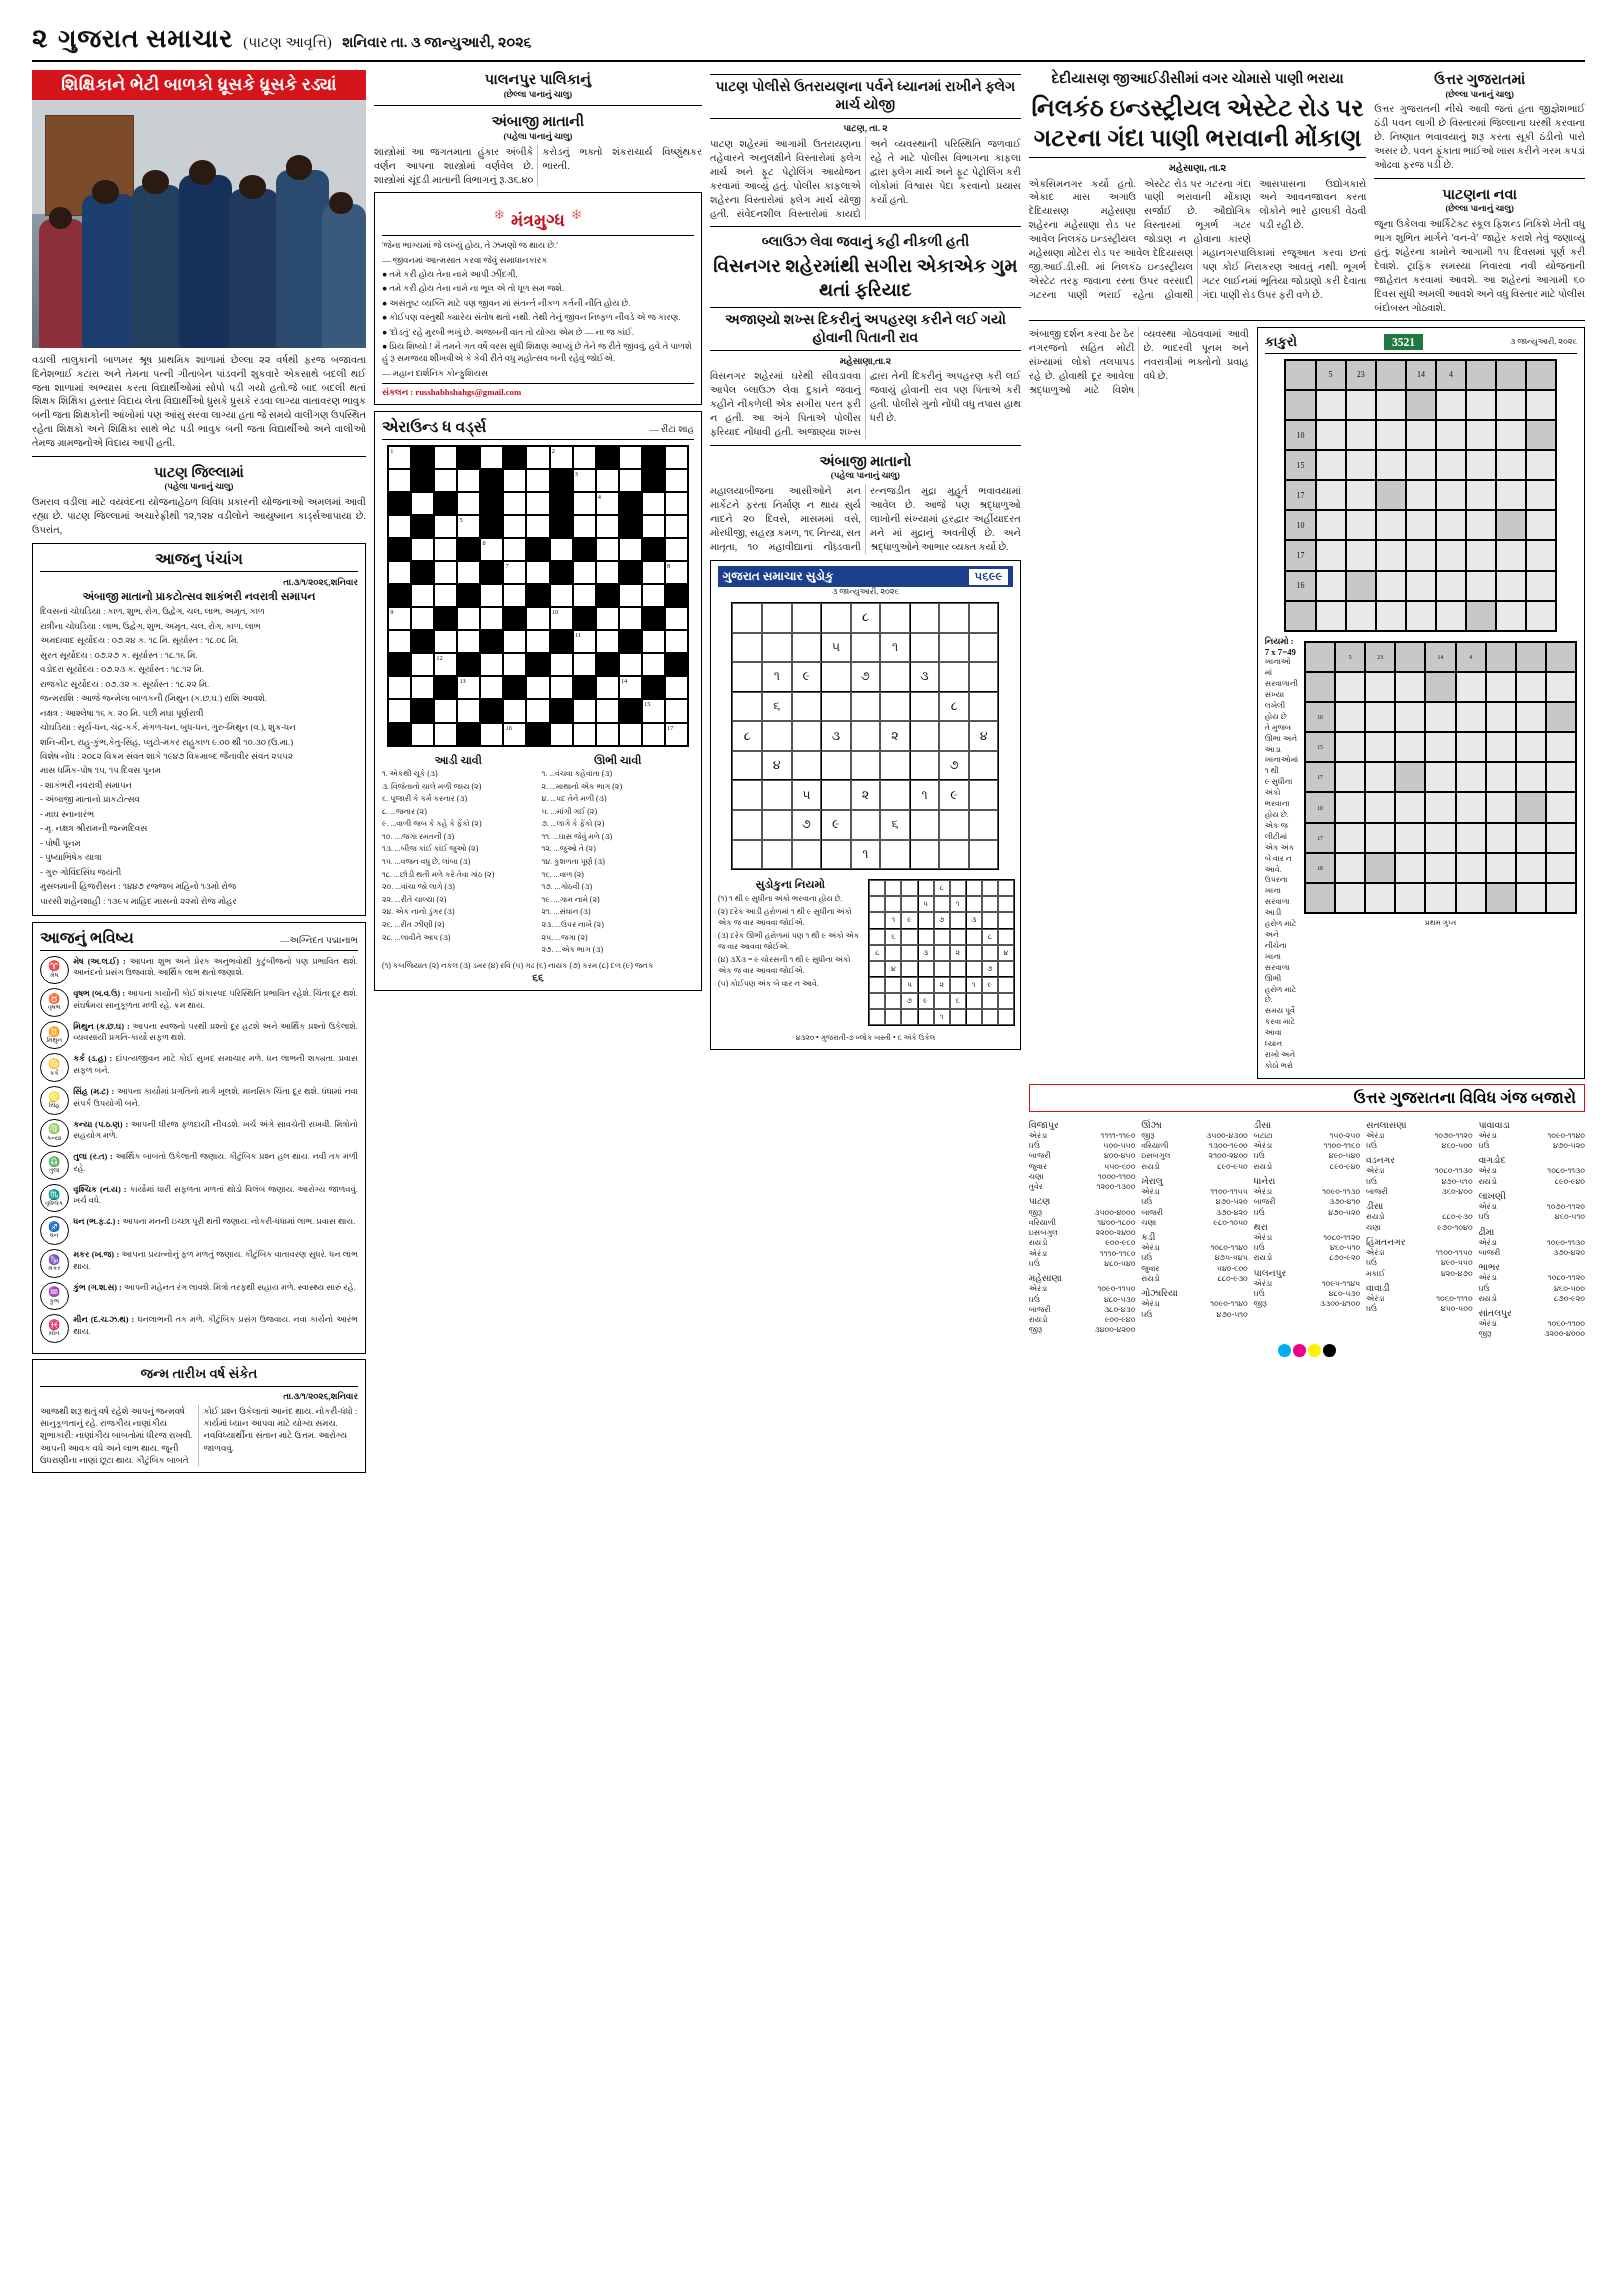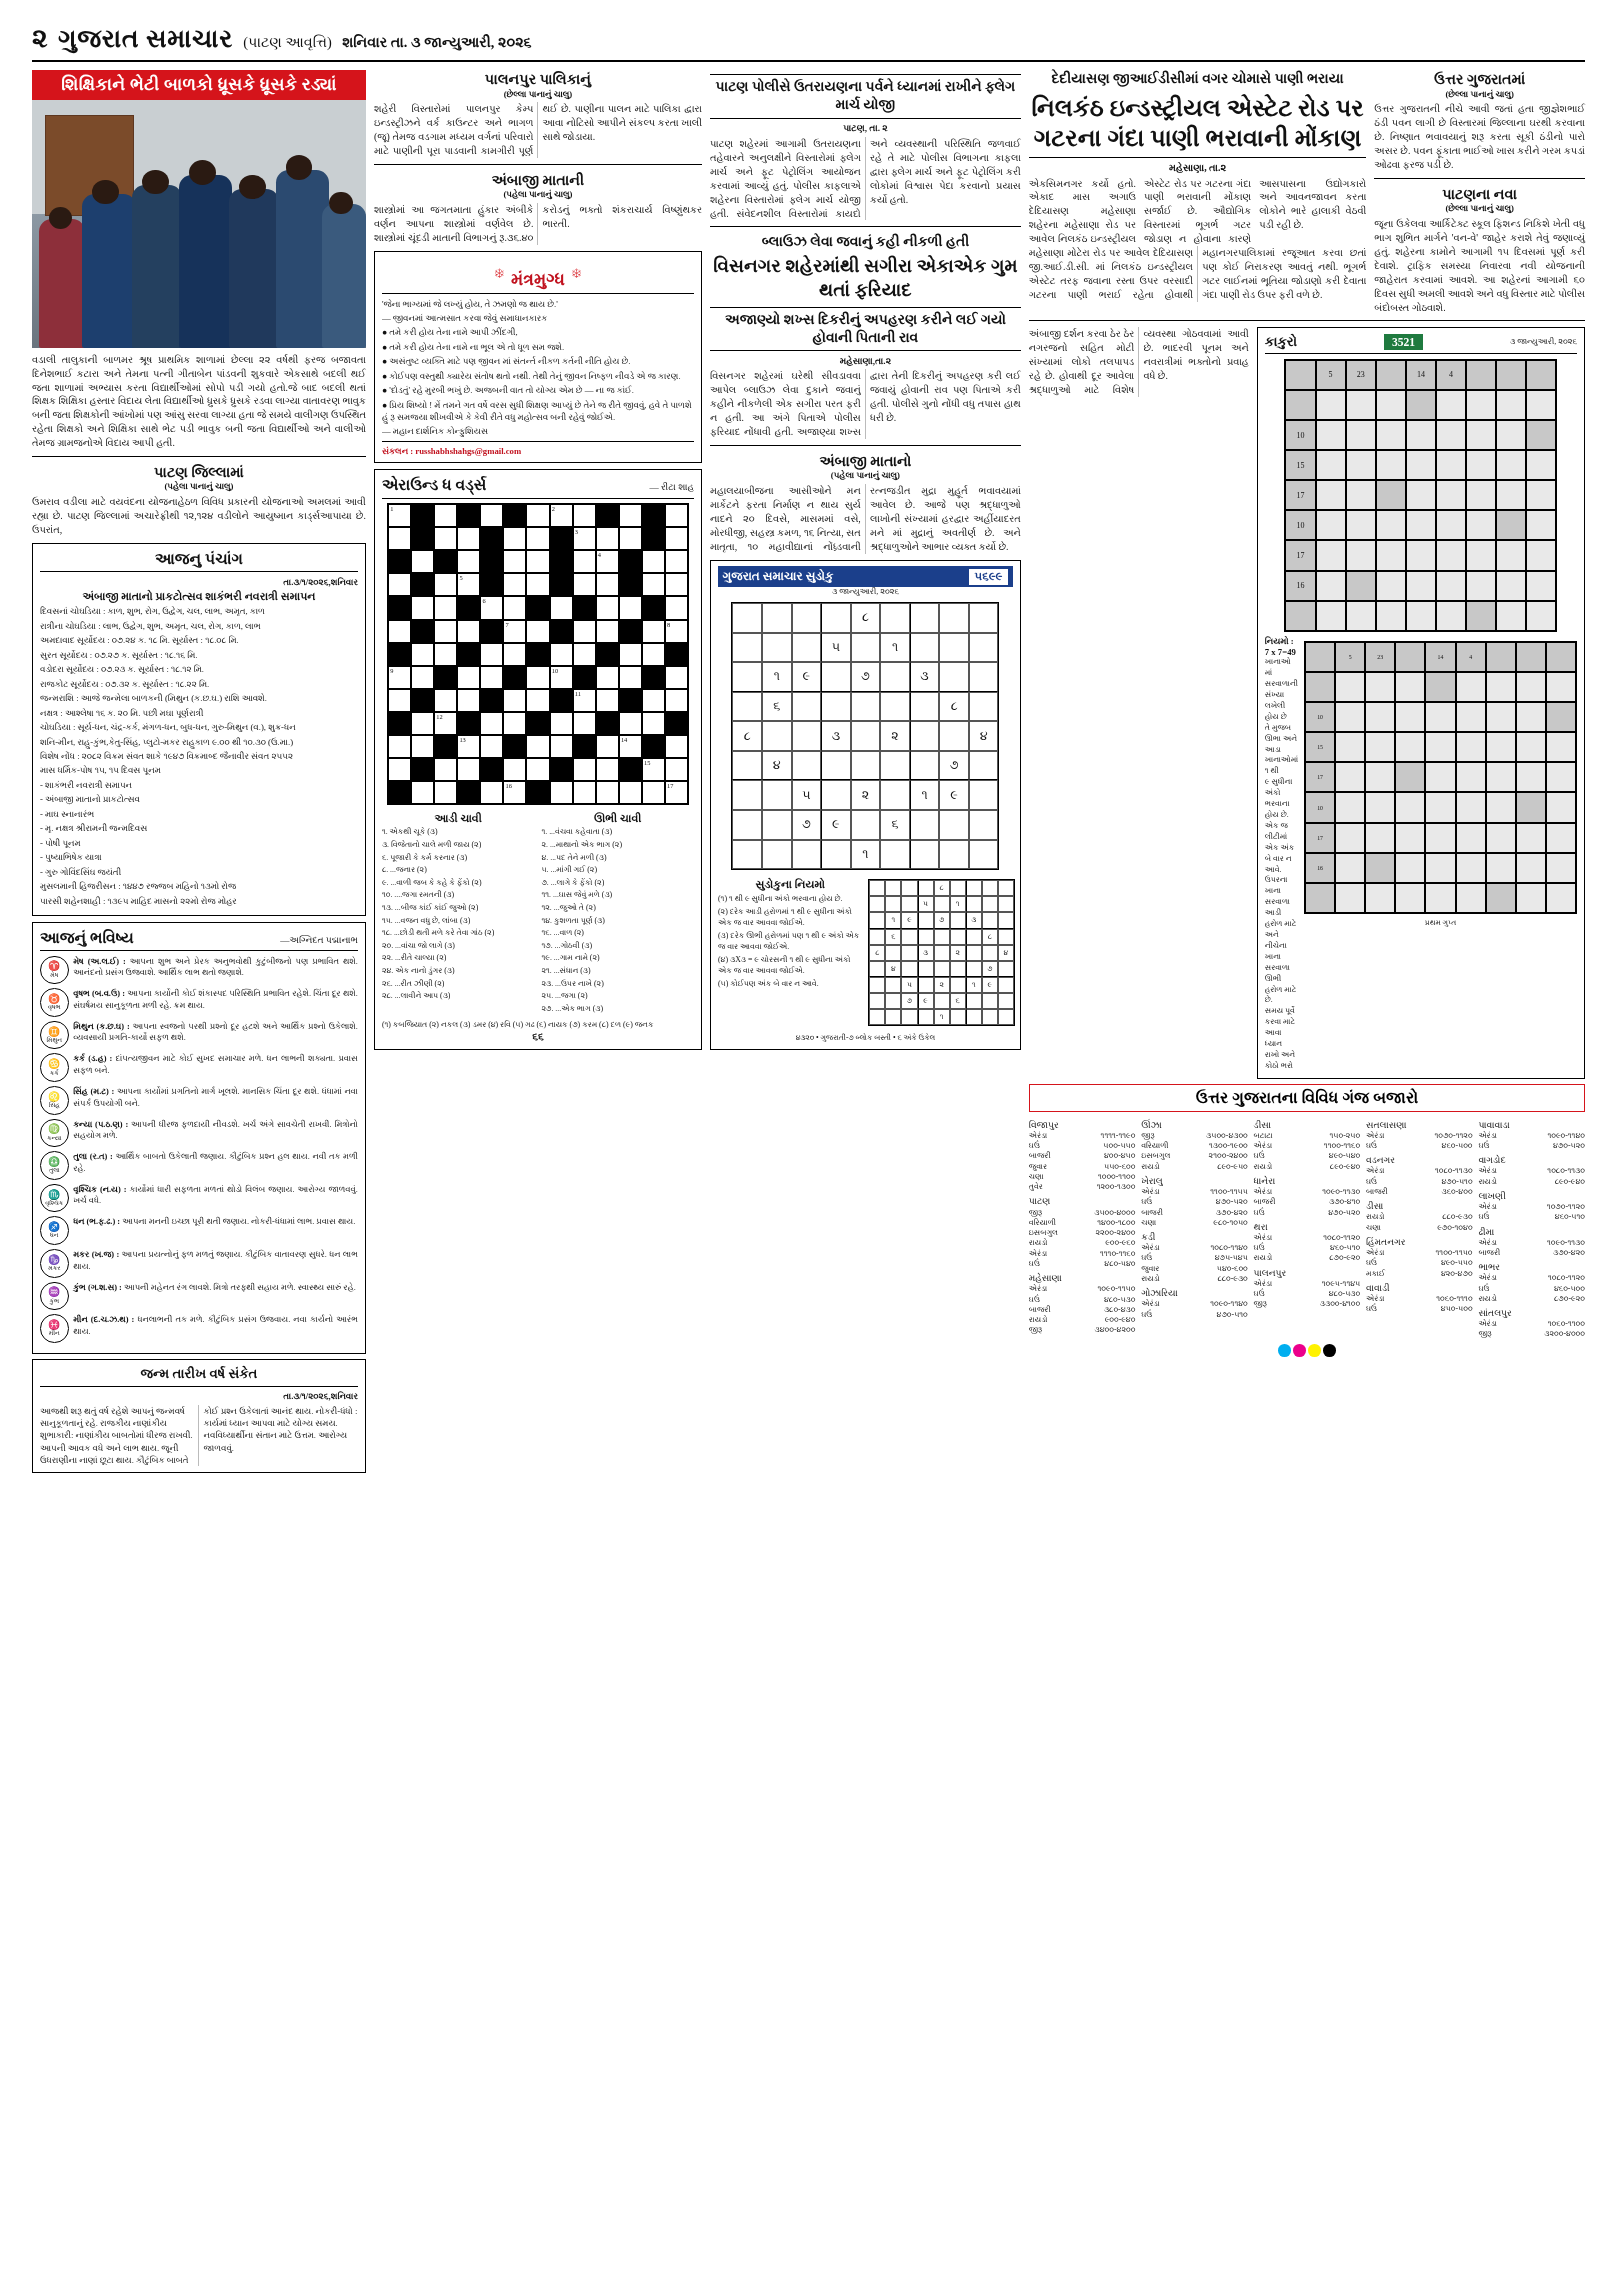--- a/index.html
+++ b/index.html
@@ -87,21 +87,21 @@
   
   .kak{display:grid;grid-template-columns:repeat(9,1fr);width:271px;margin:4.6px auto;border:1.2px solid #000;}
   .kak div{aspect-ratio:1/1;border:0.6px solid #000;box-sizing:border-box;font-size:8px;display:flex;align-items:center;justify-content:center;}
   .kak div.blk{background:#c8c8c8;}
   .kak div.g{background:#e9e9e9;}
 
   
   .mkt{font-size:7.8px;line-height:1.32;}
   .mkt .mhead{font-weight:normal;font-size:9.2px;margin-top:2.9px;}
   .mkt .row{display:flex;justify-content:space-between;}
-  .mkt-title{border:1.2px solid #d5141b;color:#000;font-weight:bold;text-align:center;font-size:16px;padding:4px 16px;}
+  .mkt-title{border:1.2px solid #d5141b;color:#000;font-weight:bold;text-align:right;font-size:16px;padding:4px 8px;}
 
   .cmyk{display:flex;gap:2.3px;justify-content:center;margin-top:4.6px;}
   .cmyk i{display:block;width:12.7px;height:12.7px;border-radius:50%;}
   .lotus{color:#d5141b;font-size:14px;}
   .mantra-head{font-size:17.3px;font-weight:bold;color:#c1121f;text-align:center;margin-top:12px;}
   .mail{color:#c1121f;font-weight:bold;font-size:8.7px;}
   .clue{font-size:7.8px;line-height:1.4;}
   .small-head{font-weight:bold;font-size:11px;text-align:center;margin:3.5px 0 2.3px;}
   .kak-title{display:flex;justify-content:space-between;align-items:center;}
   .kak-num{background:#1f7a3f;color:#fff;font-weight:bold;padding:1.7px 8px;font-size:11.6px;}
@@ -281,21 +281,20 @@
         <div class="right" style="font-size:8.7px;font-weight:bold">તા.૩/૧/૨૦૨૬,શનિવાર</div>
         <div class="tiny twocol" style="margin-top:2.9px">આજથી શરૂ થતું વર્ષ રહેશે આપનું જન્મવર્ષ સાનુકૂળતાનું રહે. રાજકીય નાણાંકીય શુભાકારી: નાણાંકીય બાબતોમાં ધીરજ રાખવી. આપની આવક વધે અને લાભ થાય. જૂની ઉધરાણીના નાણાં છૂટા થાય. કૌટુંબિક બાબતે કોઈ પ્રશ્ન ઉકેલાતાં આનંદ થાય. નોકરી-ધંધો : કાર્યમાં ધ્યાન આપવા માટે યોગ્ય સમય. નવવિધ્યાર્થીના સંતાન માટે ઉત્તમ. આરોગ્ય જાળવવું.</div>
       </div>
     </div>
 
     <div class="col col-b">
 
       <div>
         <div class="hl-sm">પાલનપુર પાલિકાનું</div>
         <div class="center" style="font-size:8.7px;font-weight:bold">(છેલ્લા પાનાનું ચાલુ)</div>
-        <div class="body-txt twocol" style="margin-top:2.9px">શહેરી વિસ્તારોમાં પાલનપુર કેમ્પ ઇન્ડસ્ટ્રીઝને વર્ક કાઉન્ટર અને ભાગળ (જૂ) તેમજ વડગામ મધ્યમ વર્ગનાં પરિવારો માટે પાણીની પૂરા પાડવાની કામગીરી પૂર્ણ થઈ છે. પાણીના પાલન માટે પાલિકા દ્વારા આવા નોટિસો આપીને સંકલ્પ કરતા ખાલી સાથે જોડાયા.</div>
       </div>
 
       <div class="rule"></div>
 
       <div>
         <div class="hl-sm">અંબાજી માતાની</div>
         <div class="center" style="font-size:8.7px;font-weight:bold">(પહેલા પાનાનું ચાલુ)</div>
         <div class="body-txt twocol" style="margin-top:2.9px">શાસ્ત્રોમાં આ જગતમાતા હુંકાર અંબીકે વર્ણન આપના શાસ્ત્રોમાં વર્ણવેલ છે. શાસ્ત્રોમાં ચૂંદડી માતાની વિભાગનું રૂ.૩૬.૪૦ કરોડનું ભક્તો શંકરાચાર્ય વિષ્ણુંથકર ભારતી.</div>
       </div>
 

